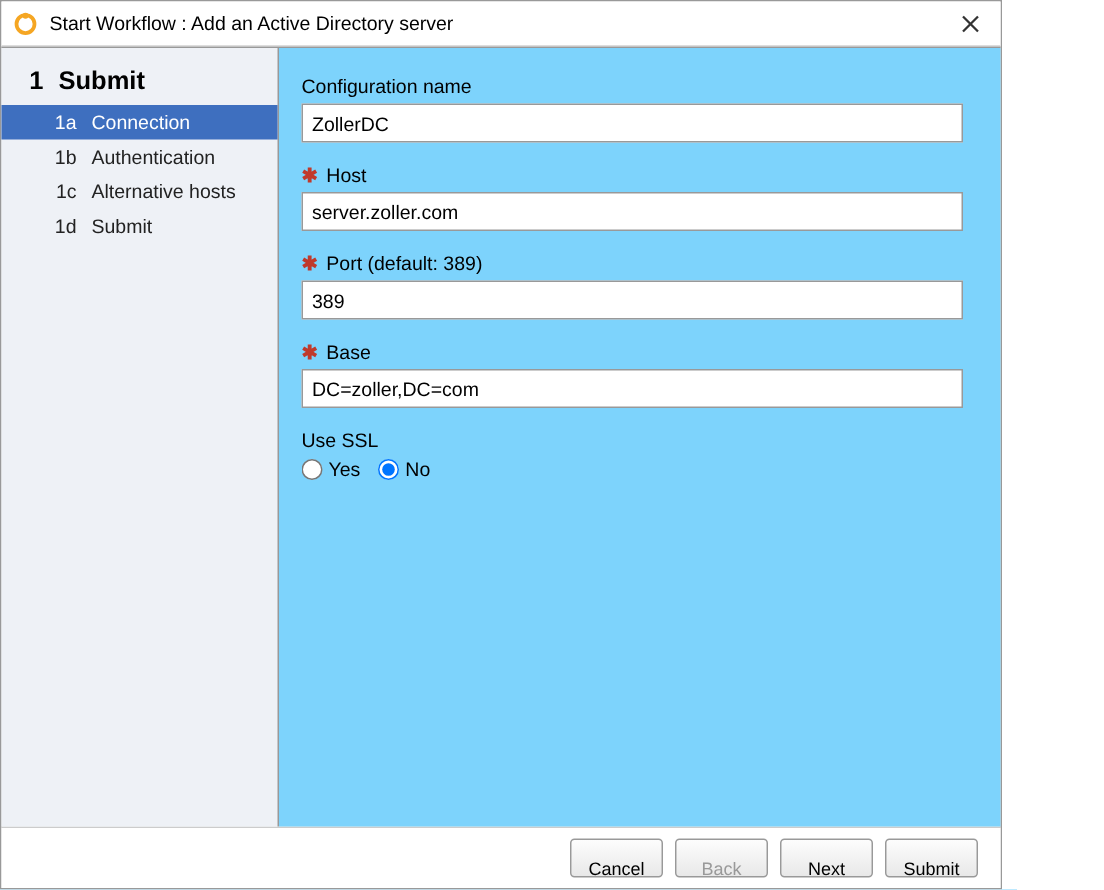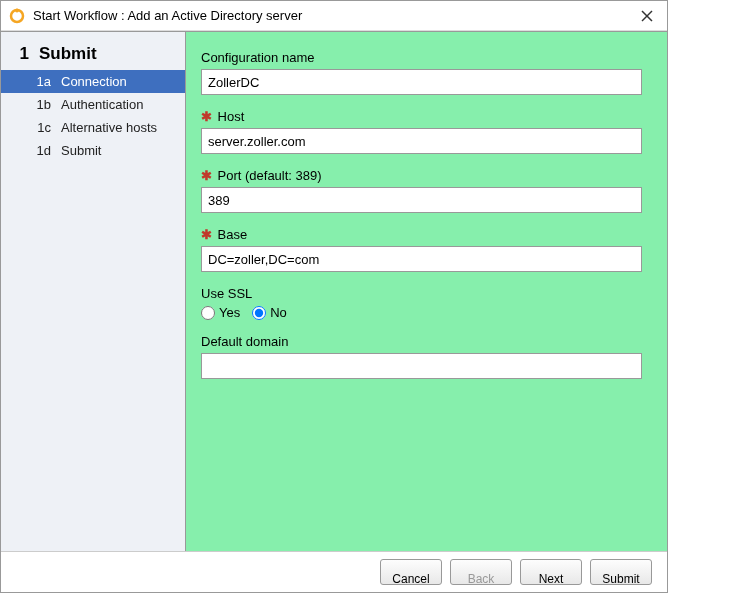--- a/index.html
+++ b/index.html
@@ -89,21 +89,21 @@
       color: #fff;
     }
     .substep-num {
       width: 60px;
       text-align: right;
       padding-right: 10px;
     }
     .form-area {
       flex: 1;
       padding: 18px 25px 10px 15px;
-      background: #86efac;
+      background: #7dd3fc;
       overflow: auto;
     }
     .form-group {
       margin-bottom: 14px;
     }
     .form-label {
       display: block;
       font-size: 13px;
       margin-bottom: 4px;
       color: #000;
@@ -242,24 +242,20 @@
             <input type="radio" name="ssl" style="">
             <span>Yes</span>
           </label>
           <label class="radio-item">
             <input type="radio" name="ssl" checked="" style="">
             <span>No</span>
           </label>
         </div>
       </div>
 
-      <div class="form-group">
-        <label class="form-label">Default domain</label>
-        <input type="text" class="text-input" value="" style="">
-      </div>
     </div>
   </div>
 
   <div class="footer">
     <button class="btn">Cancel</button>
     <button class="btn" disabled="">Back</button>
     <button class="btn">Next</button>
     <button class="btn">Submit</button>
   </div>
 </div>

